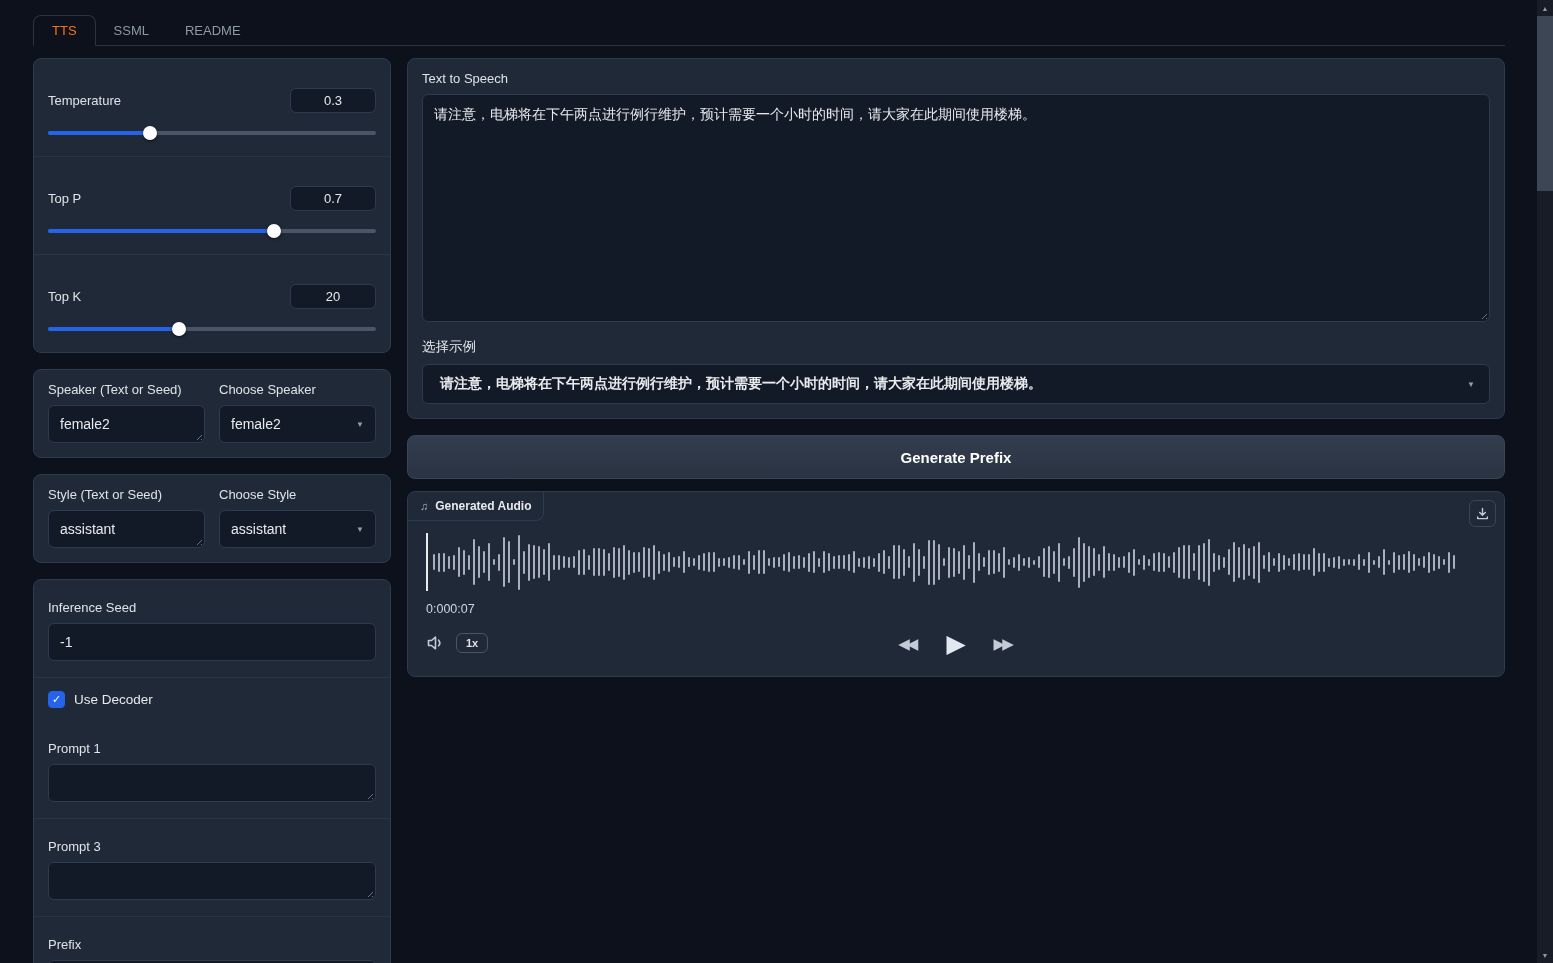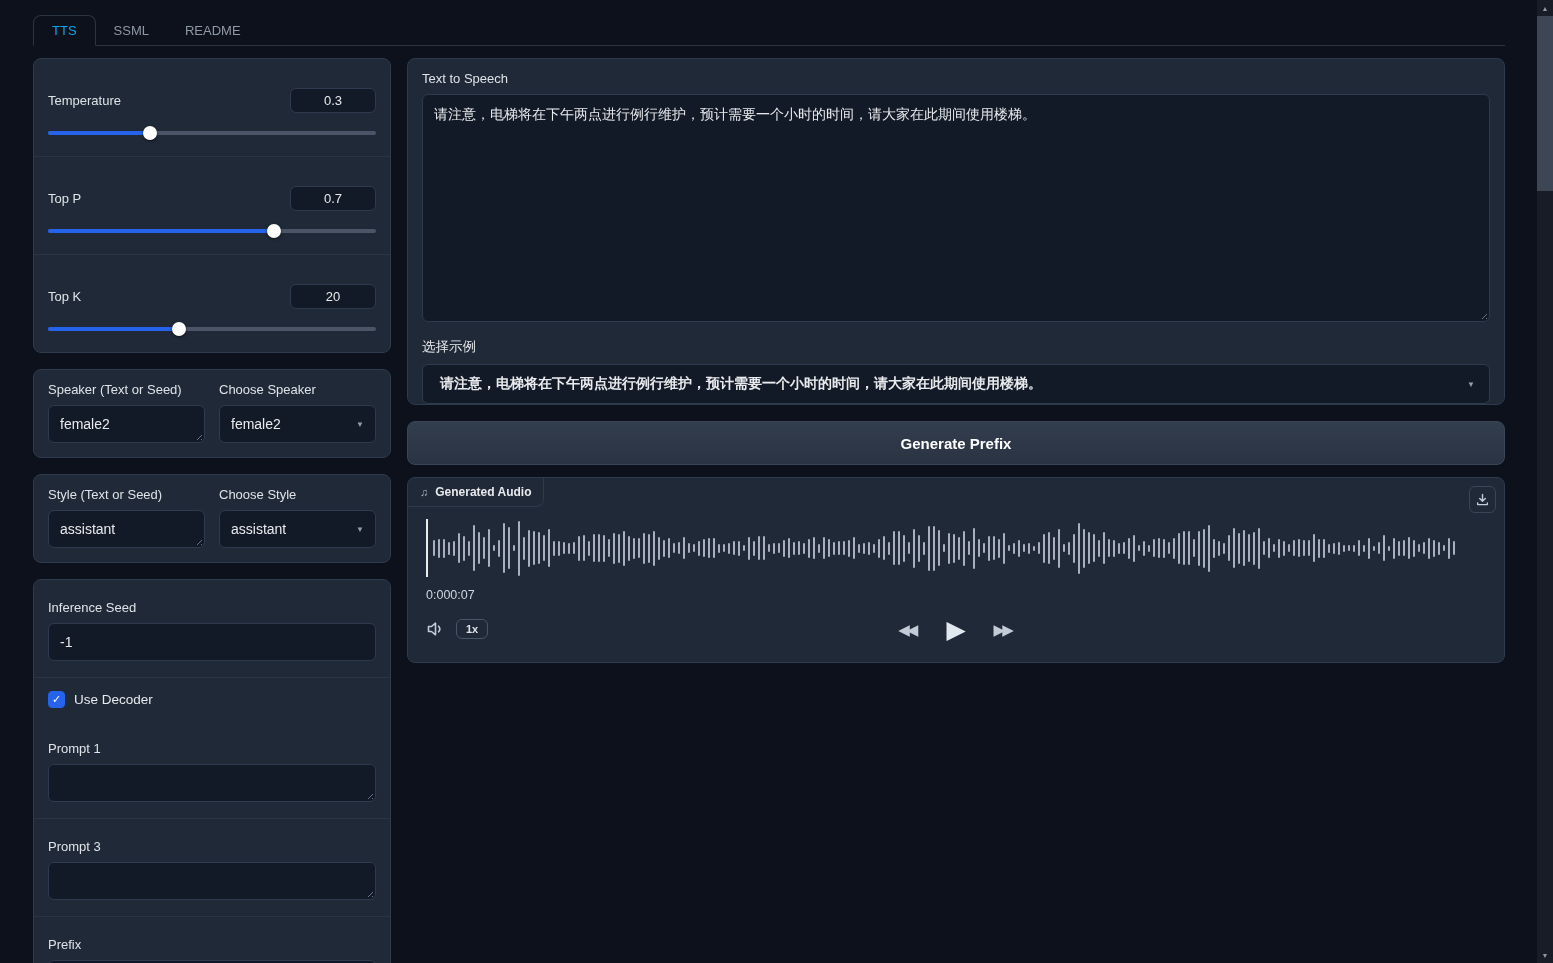--- a/index.html
+++ b/index.html
@@ -21,21 +21,21 @@
     width:1553px;height:963px;overflow:hidden;position:relative;
     background:var(--page-bg);color:var(--text);
     font-family:"Liberation Sans","DejaVu Sans",sans-serif;font-size:13px;
   }
   .wrapper{position:absolute;left:33px;top:15px;width:1472px;}
 
   
   .tabbar{display:flex;align-items:flex-end;border-bottom:1px solid var(--row-border);}
   .tab{padding:7px 18px;font-size:13px;color:#8f98a5;cursor:pointer;}
   .tab.active{
-    color:#0ea5e9;background:var(--page-bg);
+    color:#f97316;background:var(--page-bg);
     border:1px solid var(--row-border);border-bottom:1px solid var(--page-bg);
     border-radius:8px 8px 0 0;margin-bottom:-1px;font-weight:500;
   }
 
   
   .content{display:flex;gap:16px;margin-top:12px;align-items:flex-start;}
   .left-col{flex:0 0 358px;display:flex;flex-direction:column;gap:16px;}
   .right-col{flex:1;min-width:0;}
 
   .panel{background:var(--panel);border:1px solid var(--panel-border);border-radius:8px;}
@@ -74,21 +74,21 @@
   .frow{padding:20px 14px 16px;}
   .frow + .frow{border-top:1px solid var(--row-border);}
   .cbrow{display:flex;align-items:center;gap:9px;padding:13px 14px;border-top:1px solid var(--row-border);cursor:pointer;}
   .checkbox{width:17px;height:17px;border-radius:4px;background:#2f3a4b;border:1px solid #46536a;
       display:flex;align-items:center;justify-content:center;flex:none;}
   .checkbox.checked{background:var(--accent);border-color:var(--accent);}
   .checkbox .check{color:#fff;font-size:11px;font-weight:bold;line-height:1;}
   .cblabel{font-size:13.5px;color:var(--text);}
 
   
-  .tts-body{padding:12px 14px 0;}
+  .tts-body{padding:12px 14px 14px;}
   .main-text{height:228px;margin-top:8px;}
   .examples-label{margin-top:16px;font-size:13.5px;color:var(--text);}
   .example-dd{height:40px;margin-top:8px;padding:0 14px 0 17px;font-weight:600;}
   .generate-btn{margin-top:16px;height:44px;width:100%;display:flex;align-items:center;justify-content:center;
       background:linear-gradient(180deg,#323d4e,#2a3342);border:1px solid #3a4657;border-radius:8px;
       font-size:15px;font-weight:bold;color:#fff;cursor:pointer;}
 
   .audio-panel{margin-top:12px;position:relative;padding-bottom:12px;}
   .audio-tab{display:inline-flex;align-items:center;gap:7px;padding:7px 12px;
       border-right:1px solid var(--panel-border);border-bottom:1px solid var(--panel-border);

